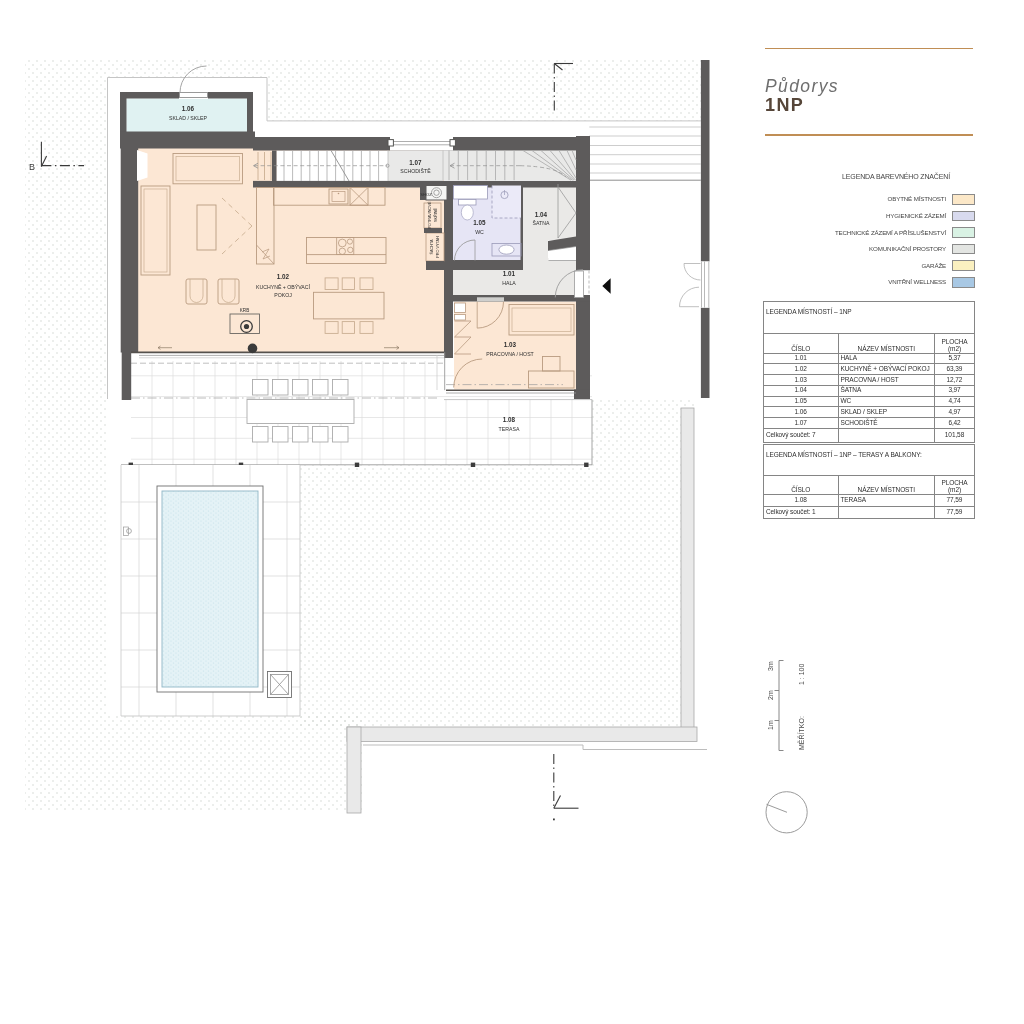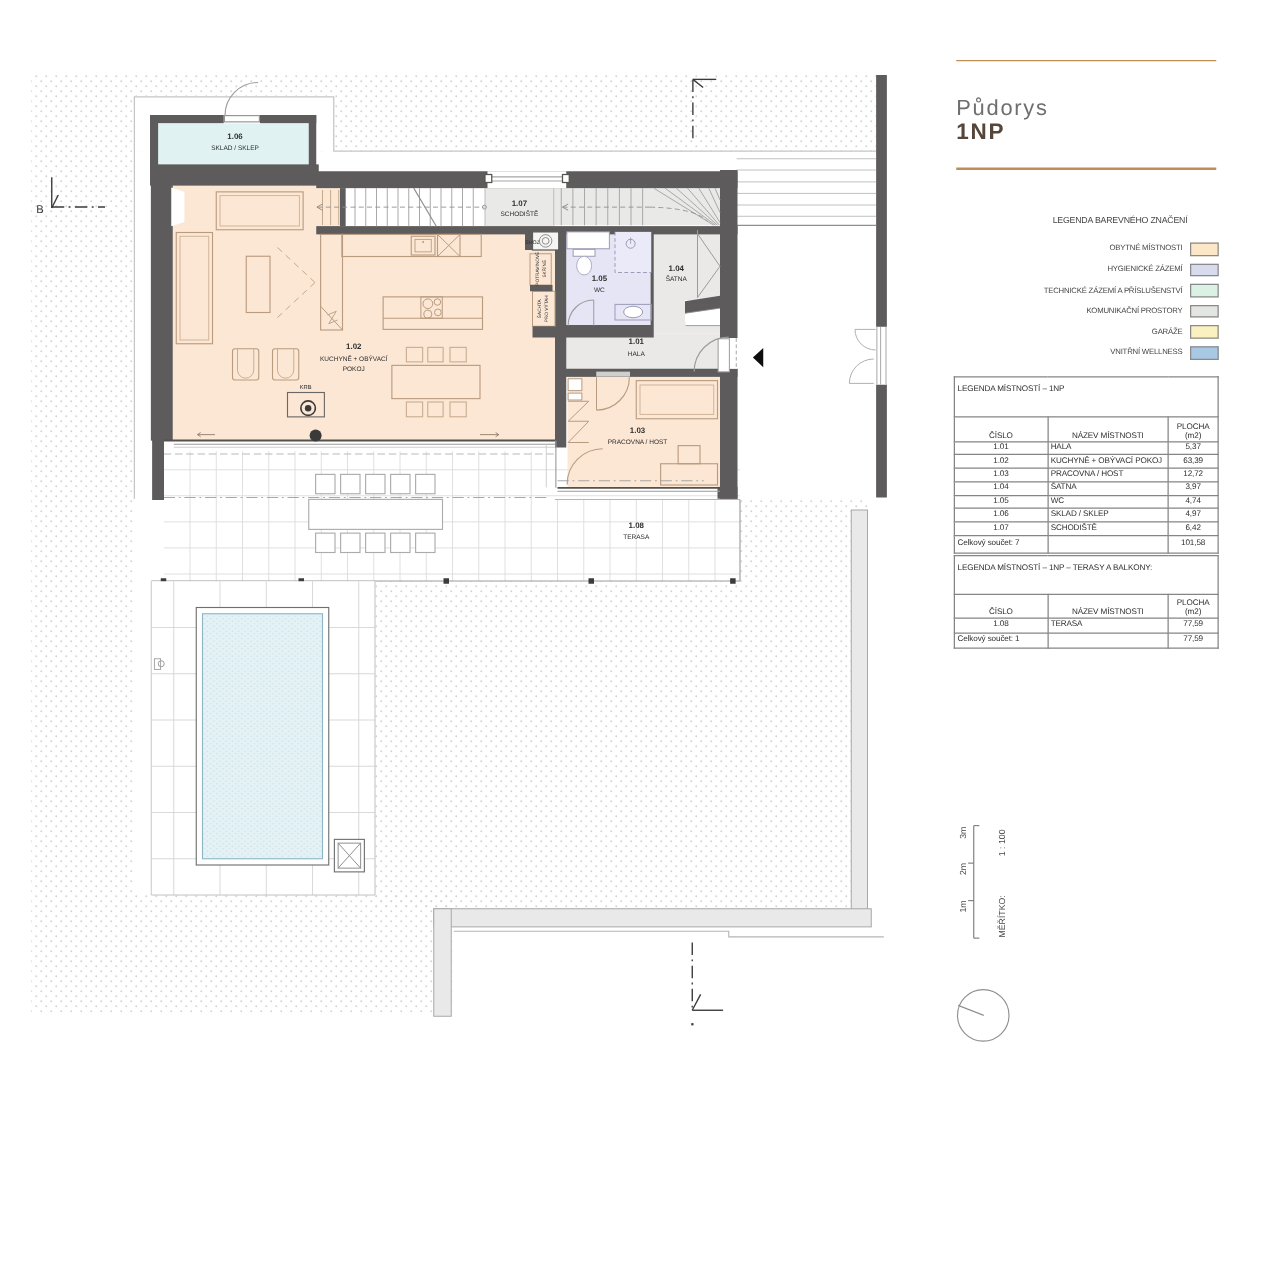--- a/index.html
+++ b/index.html
@@ -509,21 +509,21 @@
 <text x="804" y="750" transform="rotate(-90 804 750)">MĚŘÍTKO:</text>
 </g>
 
 <circle cx="786.6" cy="812.3" r="20.6" fill="none" stroke="#8f8f8f" stroke-width="0.9"></circle>
 <line x1="766.5" y1="804.3" x2="787" y2="812.3" stroke="#8f8f8f" stroke-width="0.9"></line>
 
 </svg>
 
 <div class="goldline" style="left:765px;top:47.5px;width:208px;"></div>
 
-<div class="abs" style="left:765px;top:76px;font-size:17.5px;letter-spacing:1.4px;color:#6e6e6e;">Půdorys</div>
+<div class="abs" style="left:765px;top:76px;font-size:17.5px;letter-spacing:1.4px;color:#6e6e6e;font-style:italic;">Půdorys</div>
 
 <div class="abs" style="left:765px;top:95px;font-size:18px;font-weight:bold;letter-spacing:1.4px;color:#564639;">1NP</div>
 
 <div class="goldline" style="left:765px;top:134px;width:208px;"></div>
 
 <div class="legrow" style="right:74px;top:172.5px;font-size:7px;">LEGENDA BAREVNÉHO ZNAČENÍ</div>
 
 <div class="legrow" style="right:78px;top:195.4px;">OBYTNÉ MÍSTNOSTI</div>
 <div class="sw" style="left:952px;top:194px;background:#fce8c8;"></div>
 

